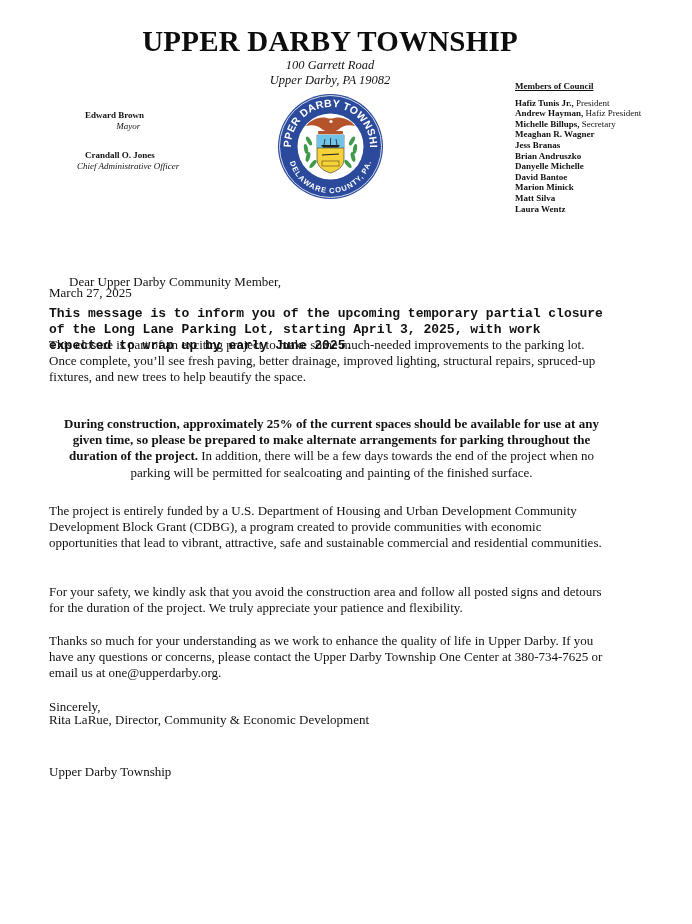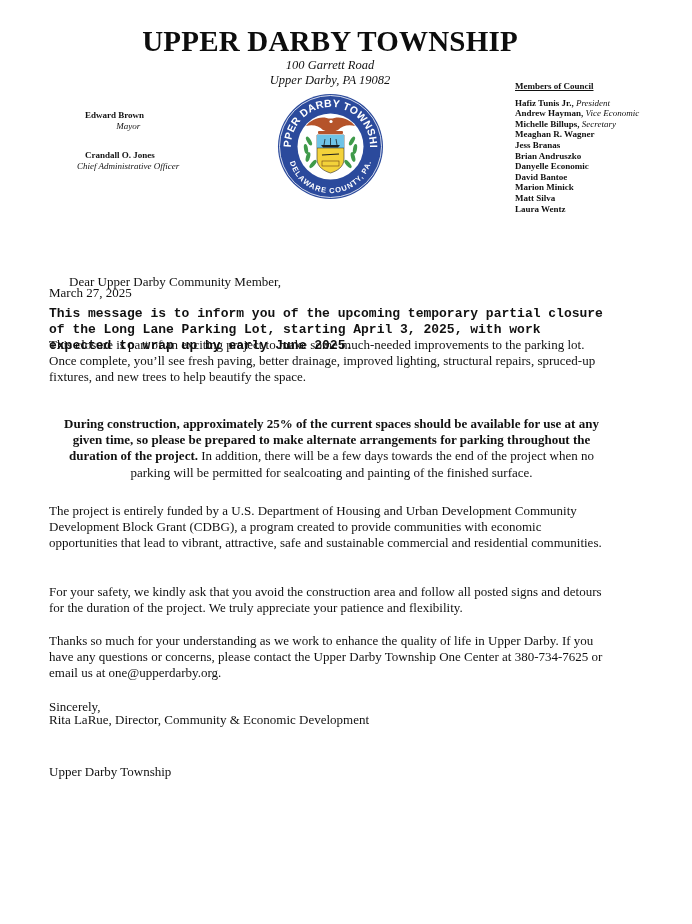--- a/index.html
+++ b/index.html
@@ -43,21 +43,21 @@
     .council {
       left: 515px; top: 81px;
       font-size: 9px;
       line-height: 10.6px;
       font-weight: bold;
     }
     .council .hdr {
       text-decoration: underline;
       margin-bottom: 6px;
     }
-    .council .role { font-style: italic; font-weight: normal; }
+    .council .role { font-weight: normal; }
     .seal {
       left: 277px; top: 93px;
       width: 107px; height: 107px;
     }
     .body-text {
       left: 49px; width: 600px;
       font-size: 13px;
       line-height: 16.2px;
     }
     .bold { font-weight: bold; }
@@ -117,26 +117,26 @@
     <path d="M 47 52 L 48 46 M 53.5 52 L 53.5 45 M 60 52 L 59 46" stroke="#1d1d1d" stroke-width="0.8"></path>
     <path d="M 45 62 L 62 61" stroke="#1d1d1d" stroke-width="1.2"></path>
     <rect x="45" y="68" width="17" height="5" fill="#f3d23a" stroke="#6b3d14" stroke-width="0.6"></rect>
     <path d="M 40 55 L 67 55" stroke="#2b2b2b" stroke-width="0.5"></path>
   </svg>
 </div>
 
 <div class="abs council">
   <div class="hdr">Members of Council</div>
   <div><span>Hafiz Tunis Jr.</span>, <span class="role">President</span></div>
-  <div><span>Andrew Hayman</span>, <span class="role">Vice Economic</span></div>
+  <div><span>Andrew Hayman</span>, <span class="role">Hafiz President</span></div>
   <div><span>Michelle Billups</span>, <span class="role">Secretary</span></div>
   <div>Meaghan R. Wagner</div>
   <div>Jess Branas</div>
   <div>Brian Andruszko</div>
-  <div>Danyelle Economic</div>
+  <div>Danyelle Michelle</div>
   <div>David Bantoe</div>
   <div>Marion Minick</div>
   <div>Matt Silva</div>
   <div>Laura Wentz</div>
 </div>
 
 <div class="abs body-text" style="top:240px;margin-top:45px;">March 27, 2025</div>
 <div class="abs body-text" style="top:274px;margin-left:20px;">Dear Upper Darby Community Member,</div>
 <div class="abs body-text bold" style="top:306px; width:560px;font-family:Liberation Mono, monospace;">This message is to inform you of the upcoming temporary partial closure of the Long Lane Parking Lot, starting April 3, 2025, with work expected to wrap up by early June 2025.</div>
 <div class="abs body-text" style="top:337px; width:560px;">This closure is part of an exciting project to make some much-needed improvements to the parking lot. Once complete, you’ll see fresh paving, better drainage, improved lighting, structural repairs, spruced-up fixtures, and new trees to help beautify the space.</div>

